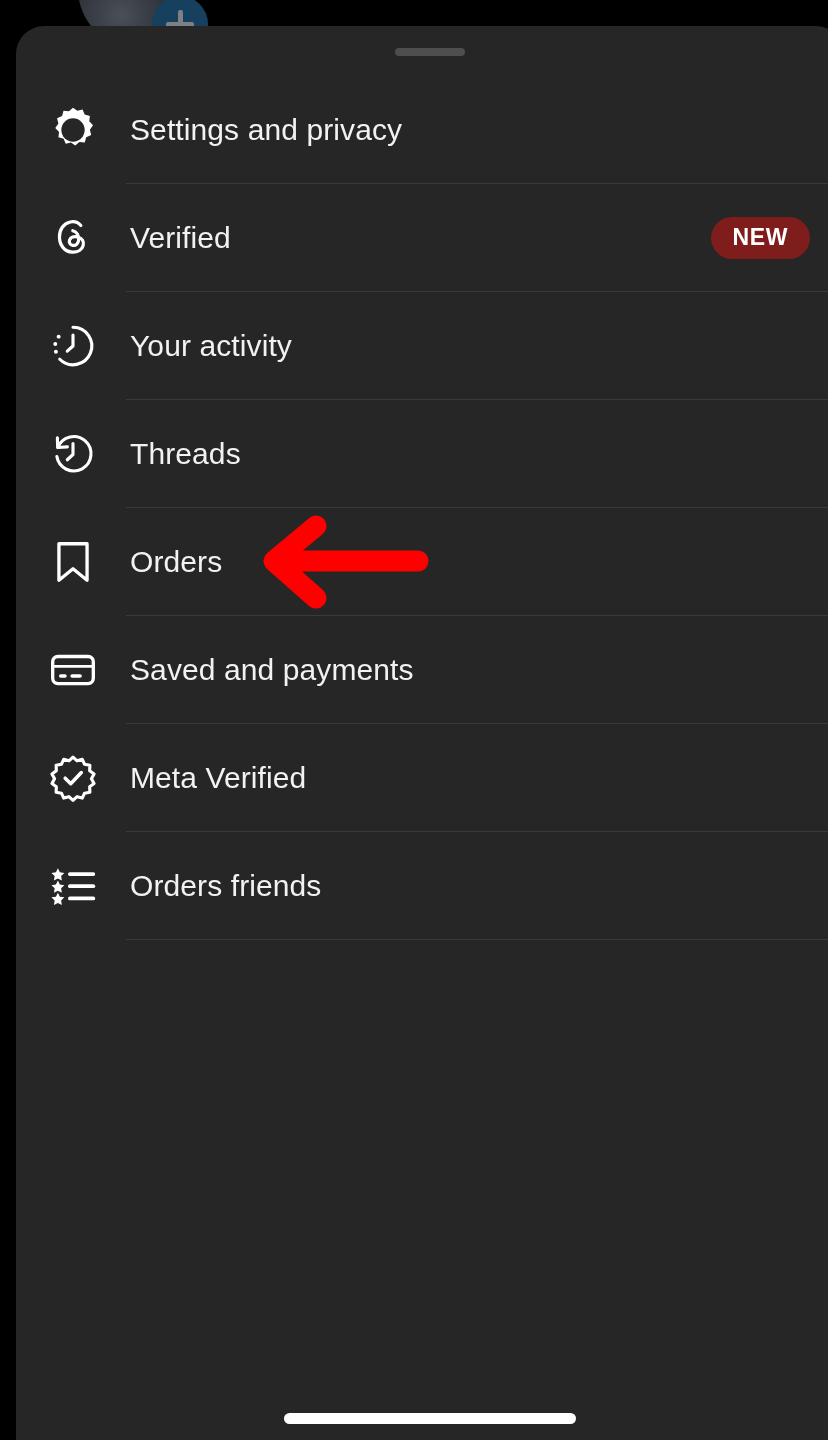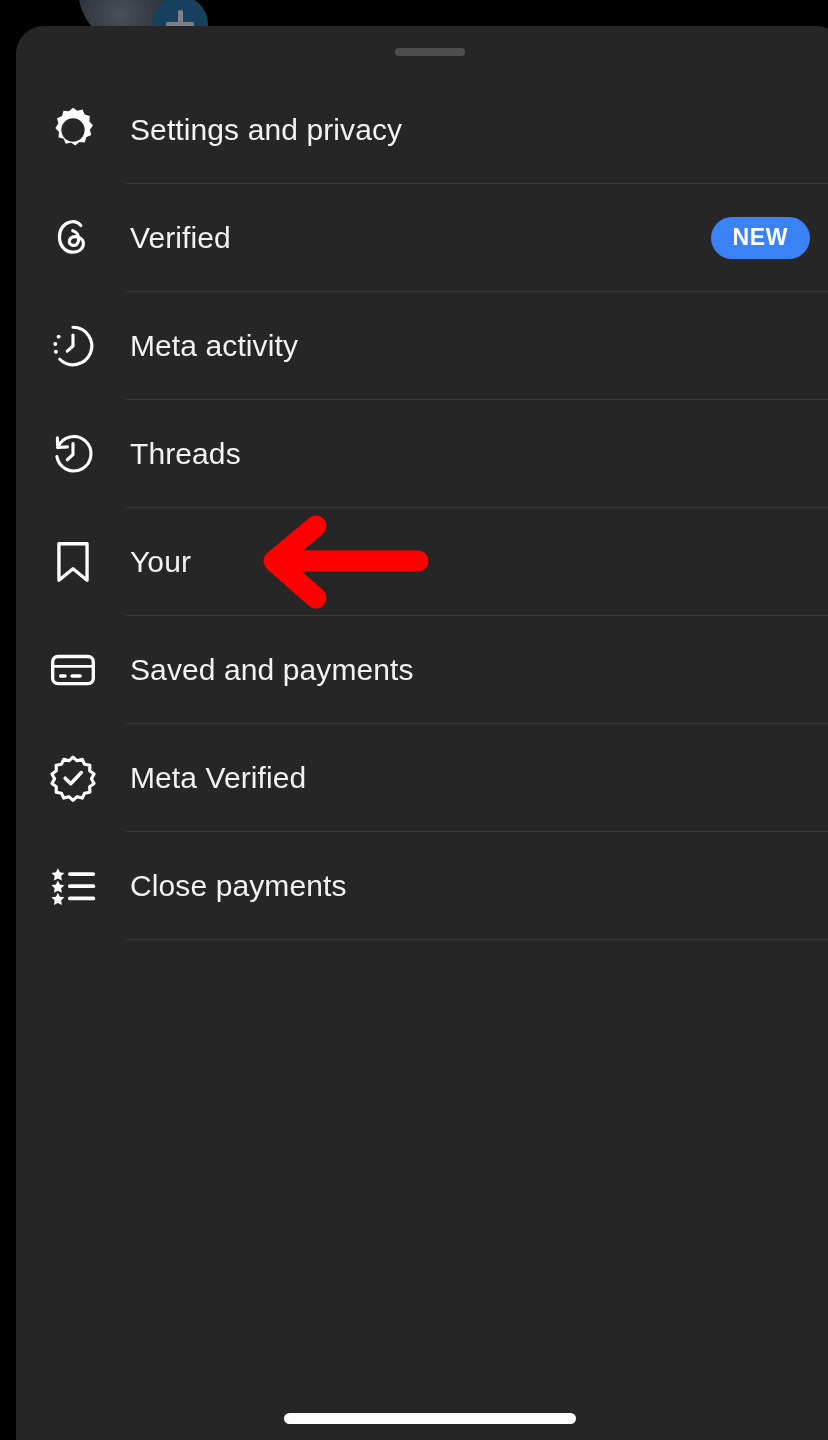--- a/index.html
+++ b/index.html
@@ -75,21 +75,21 @@
   }
   .row-icon svg { display:block; }
   .row-label {
     flex:1;
     font-size:30px;
     color:#f2f2f2;
     letter-spacing:0.1px;
     white-space:nowrap;
   }
   .badge-new {
-    background:#3b82f6;
+    background:#7f1d1d;
     color:#ffffff;
     font-size:23px;
     font-weight:bold;
     letter-spacing:0.6px;
     padding:9px 22px 10px 22px;
     border-radius:26px;
     line-height:1;
   }
   
   #annotation-arrow {
@@ -151,21 +151,21 @@
       <div class="menu-row">
         <span class="row-icon">
           <svg width="50" height="50" viewBox="0 0 48 48">
             <path fill="none" stroke="#ffffff" stroke-width="3" stroke-linecap="round" d="M24 6 a18 18 0 1 1 -12.7 30.7"></path>
             <circle cx="10.2" cy="15.0" r="1.9" fill="#ffffff"></circle>
             <circle cx="7.0" cy="22.0" r="1.9" fill="#ffffff"></circle>
             <circle cx="7.6" cy="29.6" r="1.9" fill="#ffffff"></circle>
             <path fill="none" stroke="#ffffff" stroke-width="3" stroke-linecap="round" stroke-linejoin="round" d="M24 13.5 L24 24 L18.5 29.0"></path>
           </svg>
         </span>
-        <span class="row-label">Meta activity</span>
+        <span class="row-label">Your activity</span>
         <div class="divider"></div>
       </div>
 
       <div class="menu-row">
         <span class="row-icon">
           <svg width="50" height="50" viewBox="0 0 48 48">
             <path fill="none" stroke="#ffffff" stroke-width="3" stroke-linecap="round" d="M9.5 17.5 a16.5 16.5 0 1 1 -1.0 9.0"></path>
             <path fill="none" stroke="#ffffff" stroke-width="3" stroke-linecap="round" stroke-linejoin="round" d="M9.0 8.5 L9.3 17.8 L18.6 17.2"></path>
             <path fill="none" stroke="#ffffff" stroke-width="3" stroke-linecap="round" stroke-linejoin="round" d="M24 14.0 L24 24.5 L18.5 29.5"></path>
           </svg>
@@ -174,21 +174,21 @@
         <div class="divider"></div>
       </div>
 
 
       <div class="menu-row">
         <span class="row-icon">
           <svg width="50" height="50" viewBox="0 0 48 48">
             <path fill="none" stroke="#ffffff" stroke-width="3.2" stroke-linejoin="round" stroke-linecap="round" d="M10.5 6.5 H37.5 V41.5 L24 30.5 L10.5 41.5 Z"></path>
           </svg>
         </span>
-        <span class="row-label">Your</span>
+        <span class="row-label">Orders</span>
         <div class="divider"></div>
       </div>
 
 
       <div class="menu-row">
         <span class="row-icon">
           <svg width="50" height="50" viewBox="0 0 48 48">
             <rect x="4.5" y="11.0" width="39" height="26" rx="5.0" fill="none" stroke="#ffffff" stroke-width="3.2"></rect>
             <path stroke="#ffffff" stroke-width="2.6" d="M5.0 20.5 H43.0"></path>
             <rect x="10.5" y="28.0" width="7.5" height="3.4" rx="1.7" fill="#ffffff"></rect>
@@ -218,21 +218,21 @@
               <path d="M9.5 18.7 l1.9 3.9 4.3 0.6 -3.1 3.0 0.7 4.3 -3.8-2.0 -3.8 2.0 0.7-4.3 -3.1-3.0 4.3-0.6z"></path>
               <path d="M9.5 30.4 l1.9 3.9 4.3 0.6 -3.1 3.0 0.7 4.3 -3.8-2.0 -3.8 2.0 0.7-4.3 -3.1-3.0 4.3-0.6z"></path>
             </g>
             <g stroke="#ffffff" stroke-width="3.6" stroke-linecap="round">
               <path d="M21.0 12.5 H43.5"></path>
               <path d="M21.0 24.2 H43.5"></path>
               <path d="M21.0 35.9 H43.5"></path>
             </g>
           </svg>
         </span>
-        <span class="row-label">Close payments</span>
+        <span class="row-label">Orders friends</span>
         <div class="divider"></div>
       </div>
 
 
     </div>
 
     <div id="home-indicator"></div>
   </div>
 
   <svg id="annotation-arrow" viewBox="0 0 180 100">

